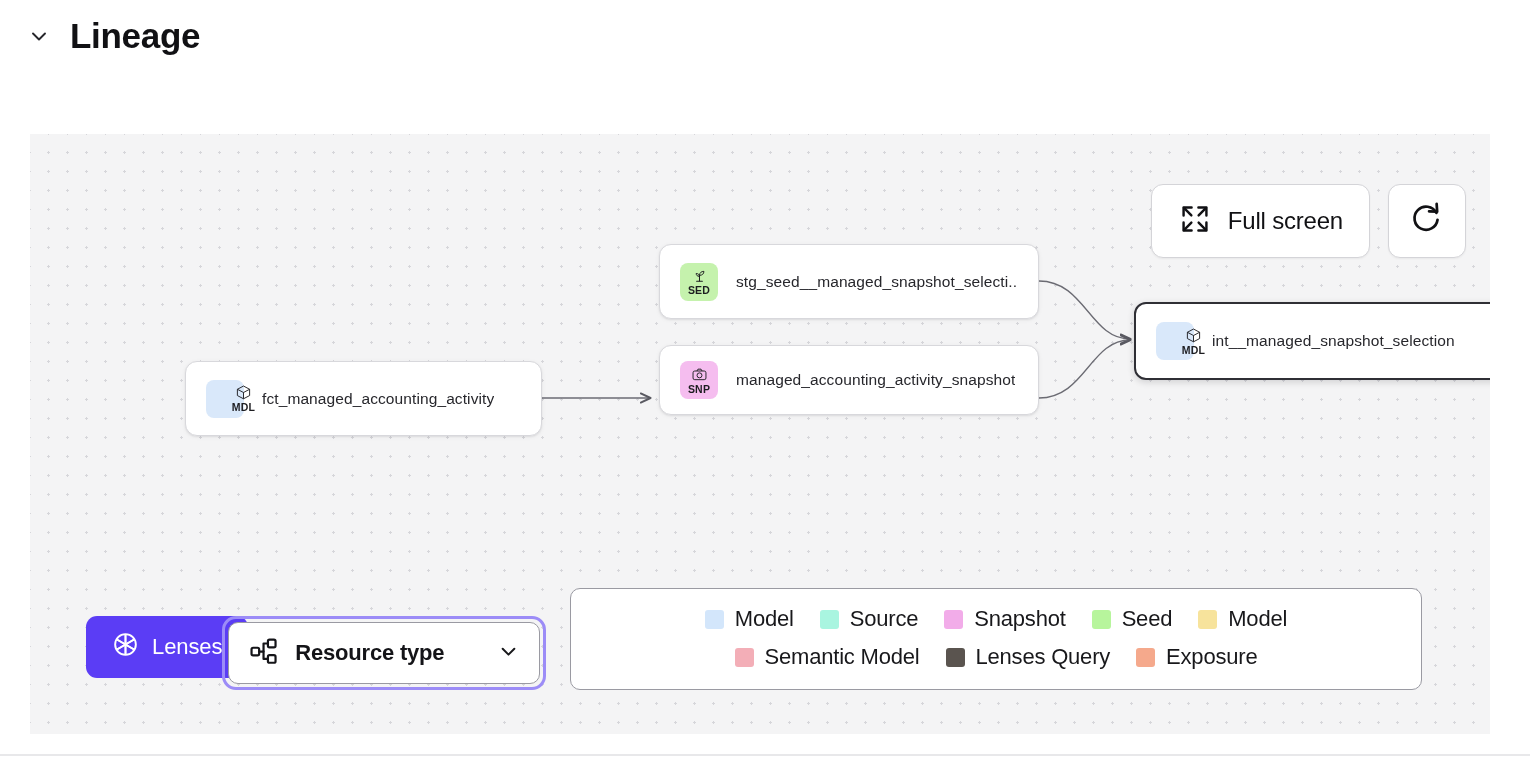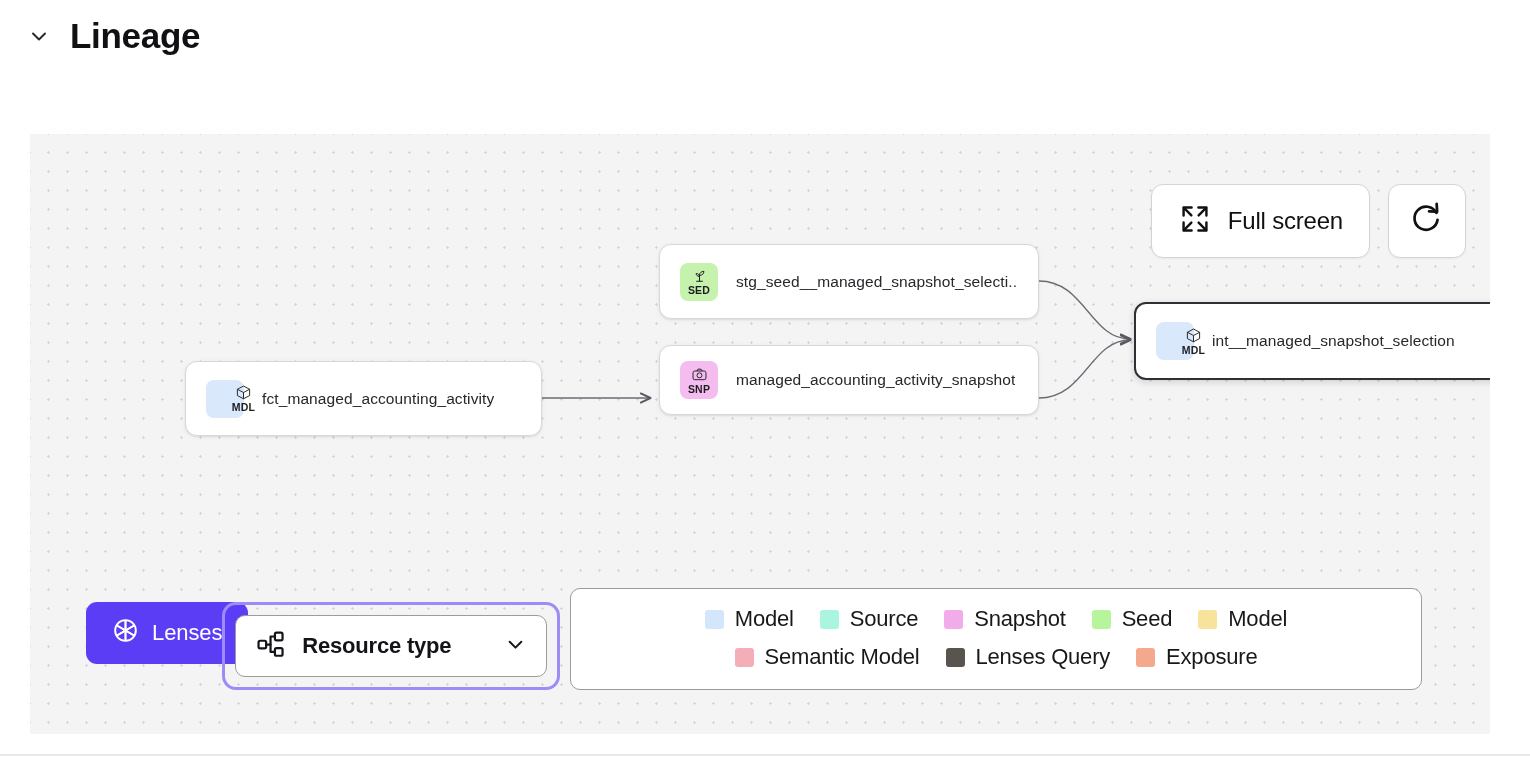--- a/index.html
+++ b/index.html
@@ -98,21 +98,21 @@
   .lenses-btn {
     background: #5b3df5; color: #fff;
     height: 62px; border-radius: 11px;
     display: flex; align-items: center; gap: 13px;
     padding: 0 26px 0 26px; margin-right: -26px;
     font-size: 22px; font-weight: 500; letter-spacing: -.1px;
     cursor: pointer; border: none;
   }
   .resource-focus {
     border: 3px solid #9c8cf7; border-radius: 14px;
-    padding: 10px; background: transparent;
+    padding: 3px; background: transparent;
     position: relative; z-index: 2;
   }
   .resource-btn {
     background: #fff; border: 1.5px solid #9a9aa2; border-radius: 10px;
     height: 62px; display: flex; align-items: center; gap: 16px;
     padding: 0 18px 0 20px; cursor: pointer; min-width: 312px;
   }
   .resource-btn .rb-label {
     font-size: 22px; font-weight: 700; color: #141418; letter-spacing: -.2px;
     flex: 1;

